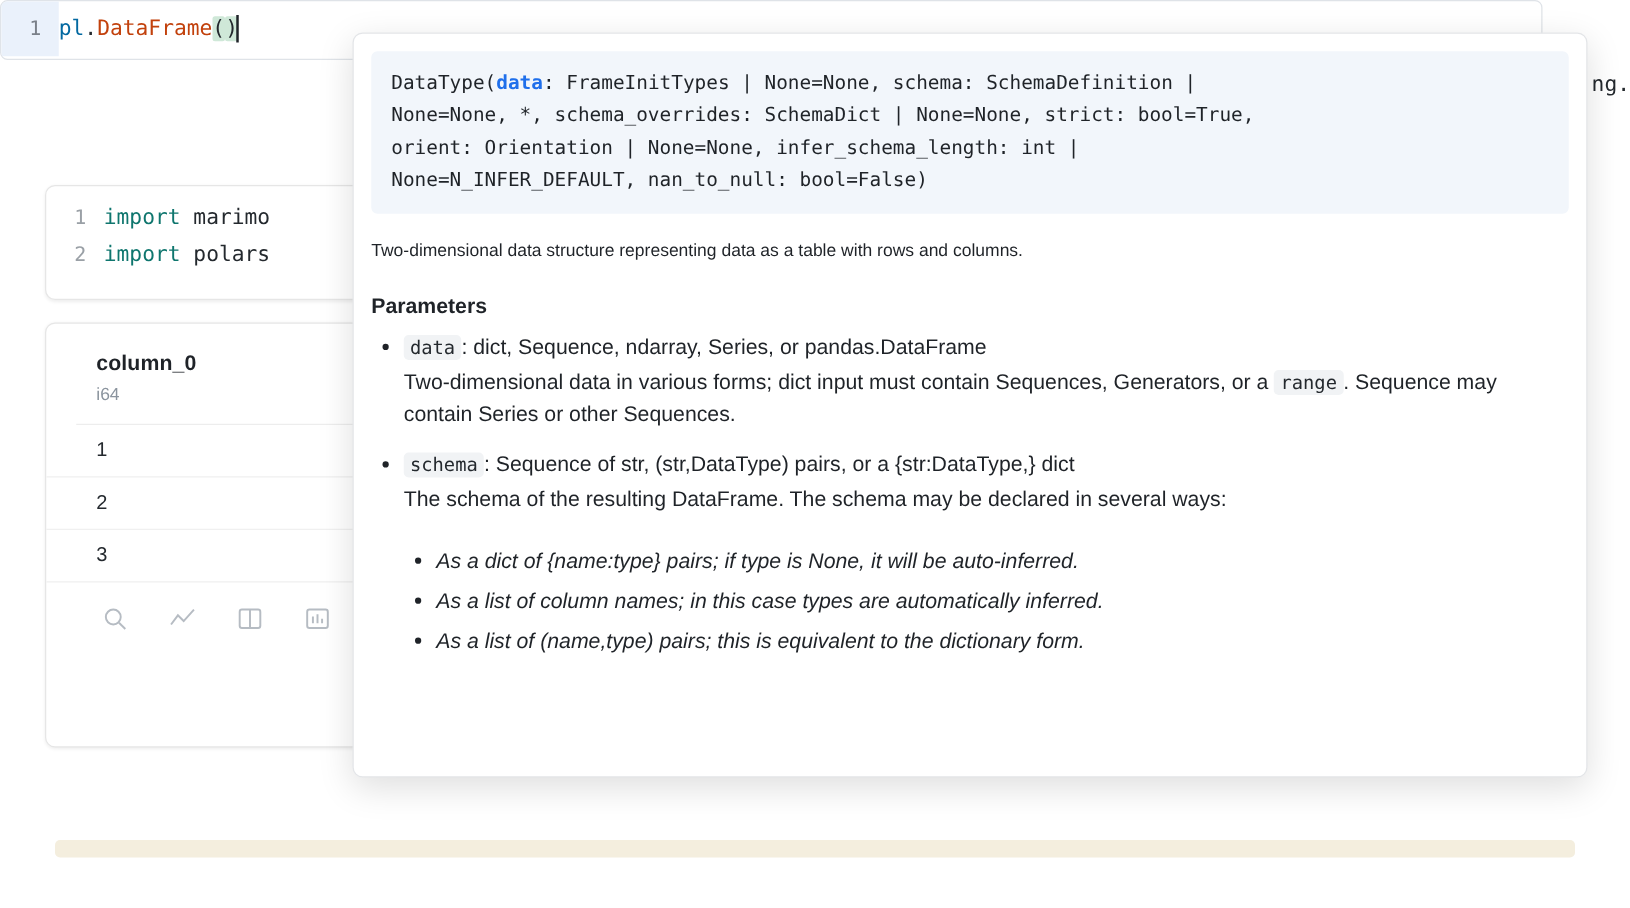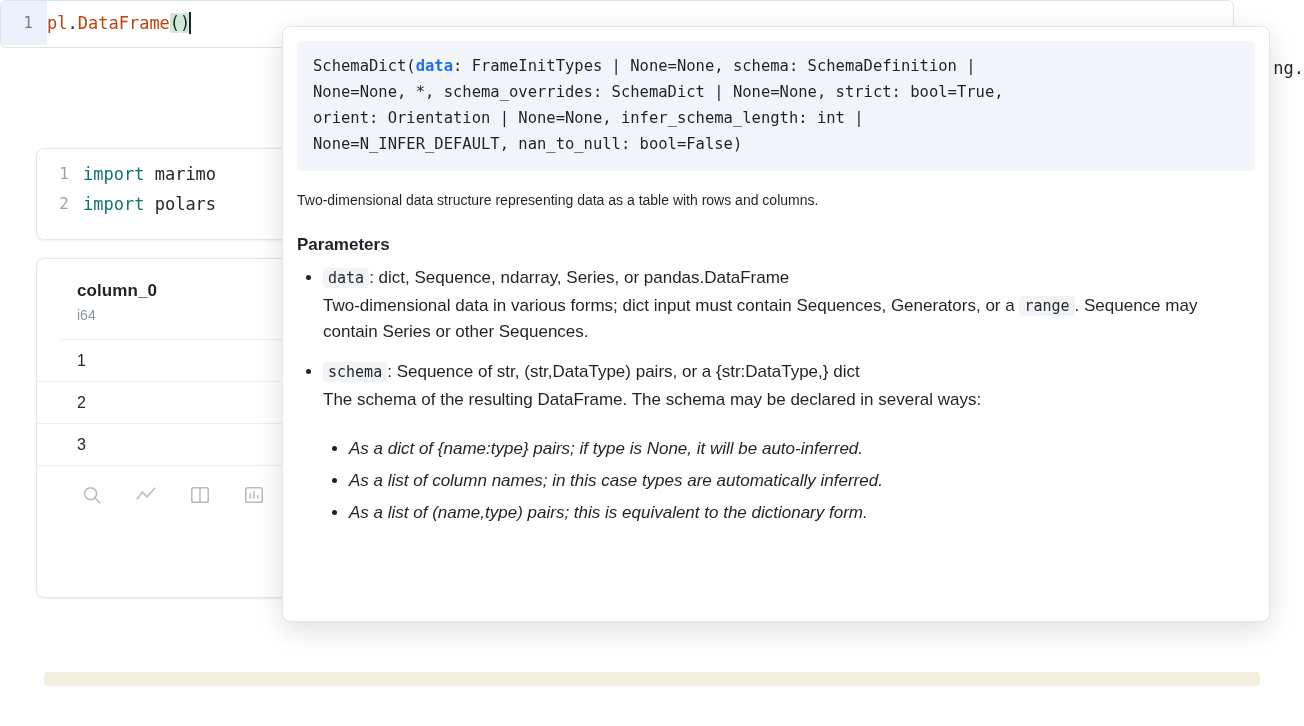--- a/index.html
+++ b/index.html
@@ -136,21 +136,21 @@
     height: 44px;
     line-height: 44px;
     text-align: right;
     padding-right: 14px;
     color: #7a8089;
     background: #eaf1fb;
     box-sizing: border-box;
     font-size: 16px;
     user-select: none;
   }
-  .tok-id { color: #c2410c; text-align: right; }
+  .tok-id { color: #0369a1; text-align: right; }
   .tok-dot { color: #24292e; }
   .tok-fn { color: #c2410c; }
   .tok-paren { color: #24292e; }
   .sel-paren {
     background: #cfe8d8;
     border-radius: 2px;
   }
   .caret {
     display: inline-block;
     width: 2px;
@@ -330,21 +330,21 @@
       <span class="tok-paren sel-paren">(</span>
       <span class="tok-paren sel-paren">)</span>
       <span class="caret"></span>
     </div>
   </div>
 
   <div class="bottom-strip"></div>
 </div>
 
 <div class="doc-popover">
-  <div class="sig-box"><span>SchemaDict(</span><span class="param-hl">data</span><span>: FrameInitTypes | None=None, schema: SchemaDefinition |
+  <div class="sig-box"><span>DataType(</span><span class="param-hl">data</span><span>: FrameInitTypes | None=None, schema: SchemaDefinition |
 None=None, *, schema_overrides: SchemaDict | None=None, strict: bool=True,
 orient: Orientation | None=None, infer_schema_length: int |
 None=N_INFER_DEFAULT, nan_to_null: bool=False)</span></div>
 
   <div class="doc-body">
     <p class="doc-summary">Two-dimensional data structure representing data as a table with rows and columns.</p>
 
     <div class="doc-h">Parameters</div>
 
     <ul class="doc-list">

